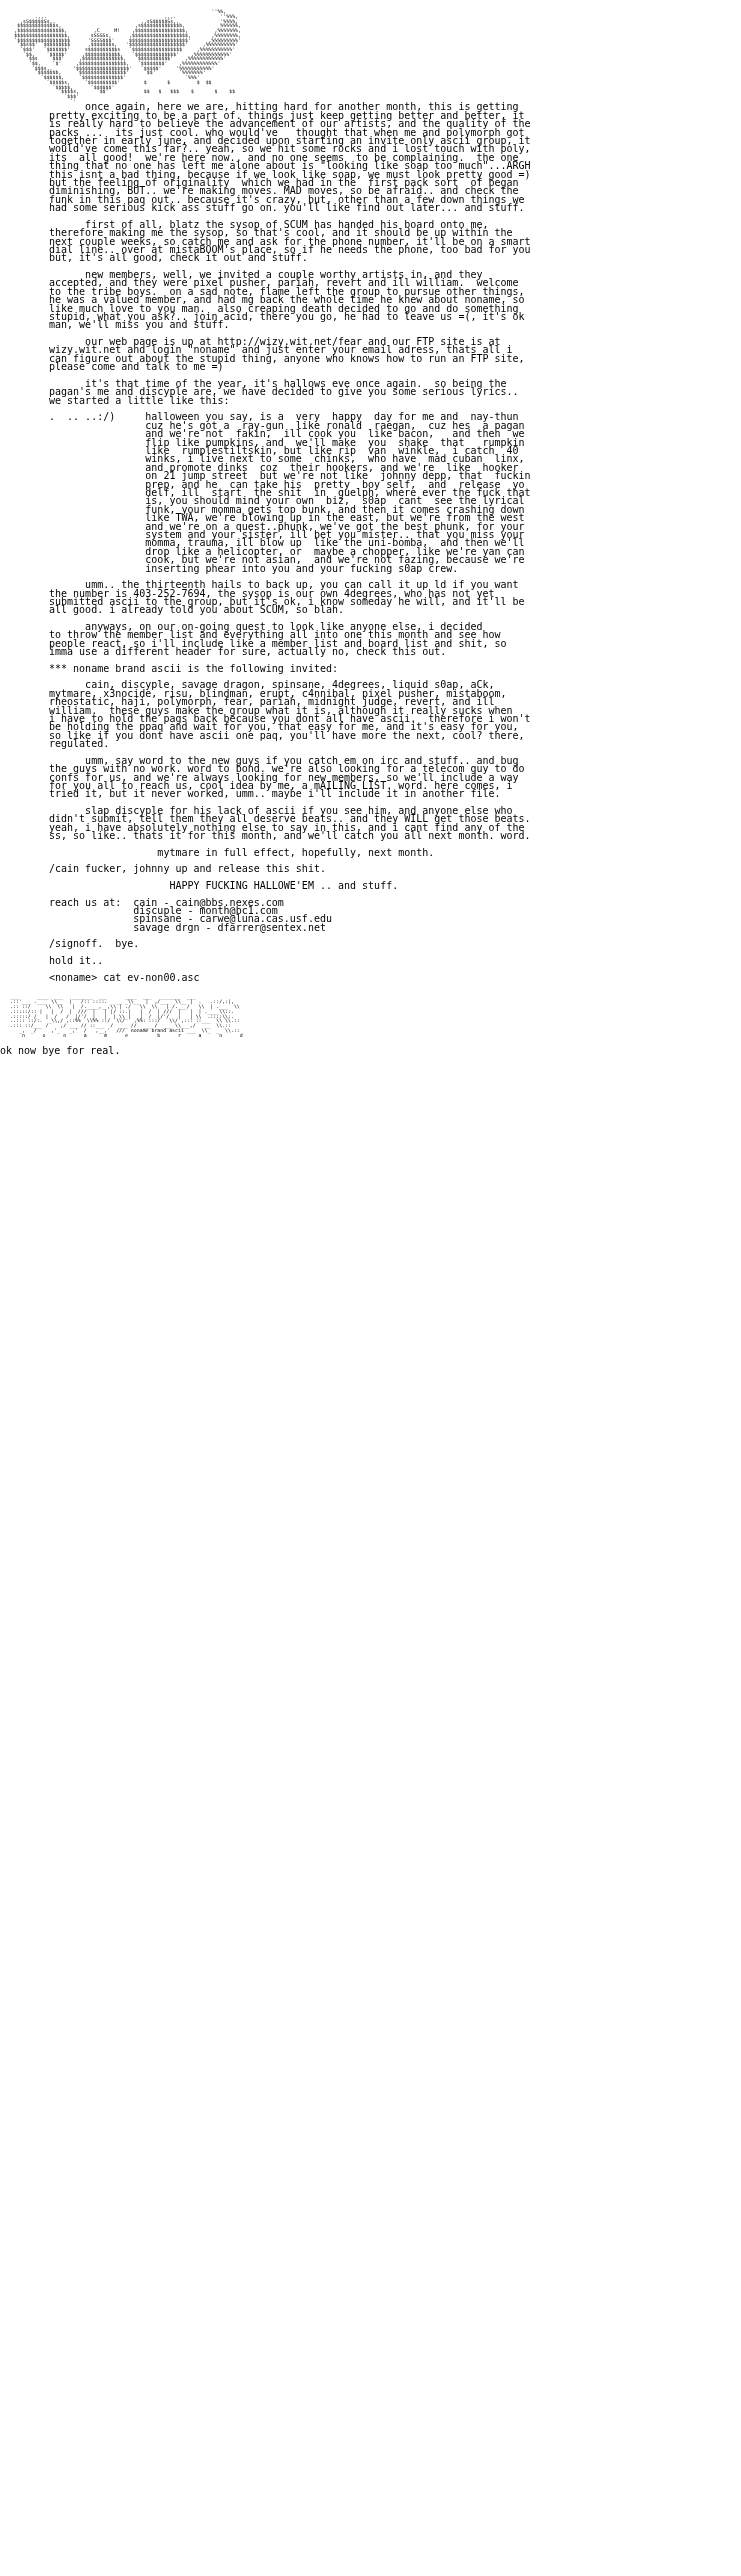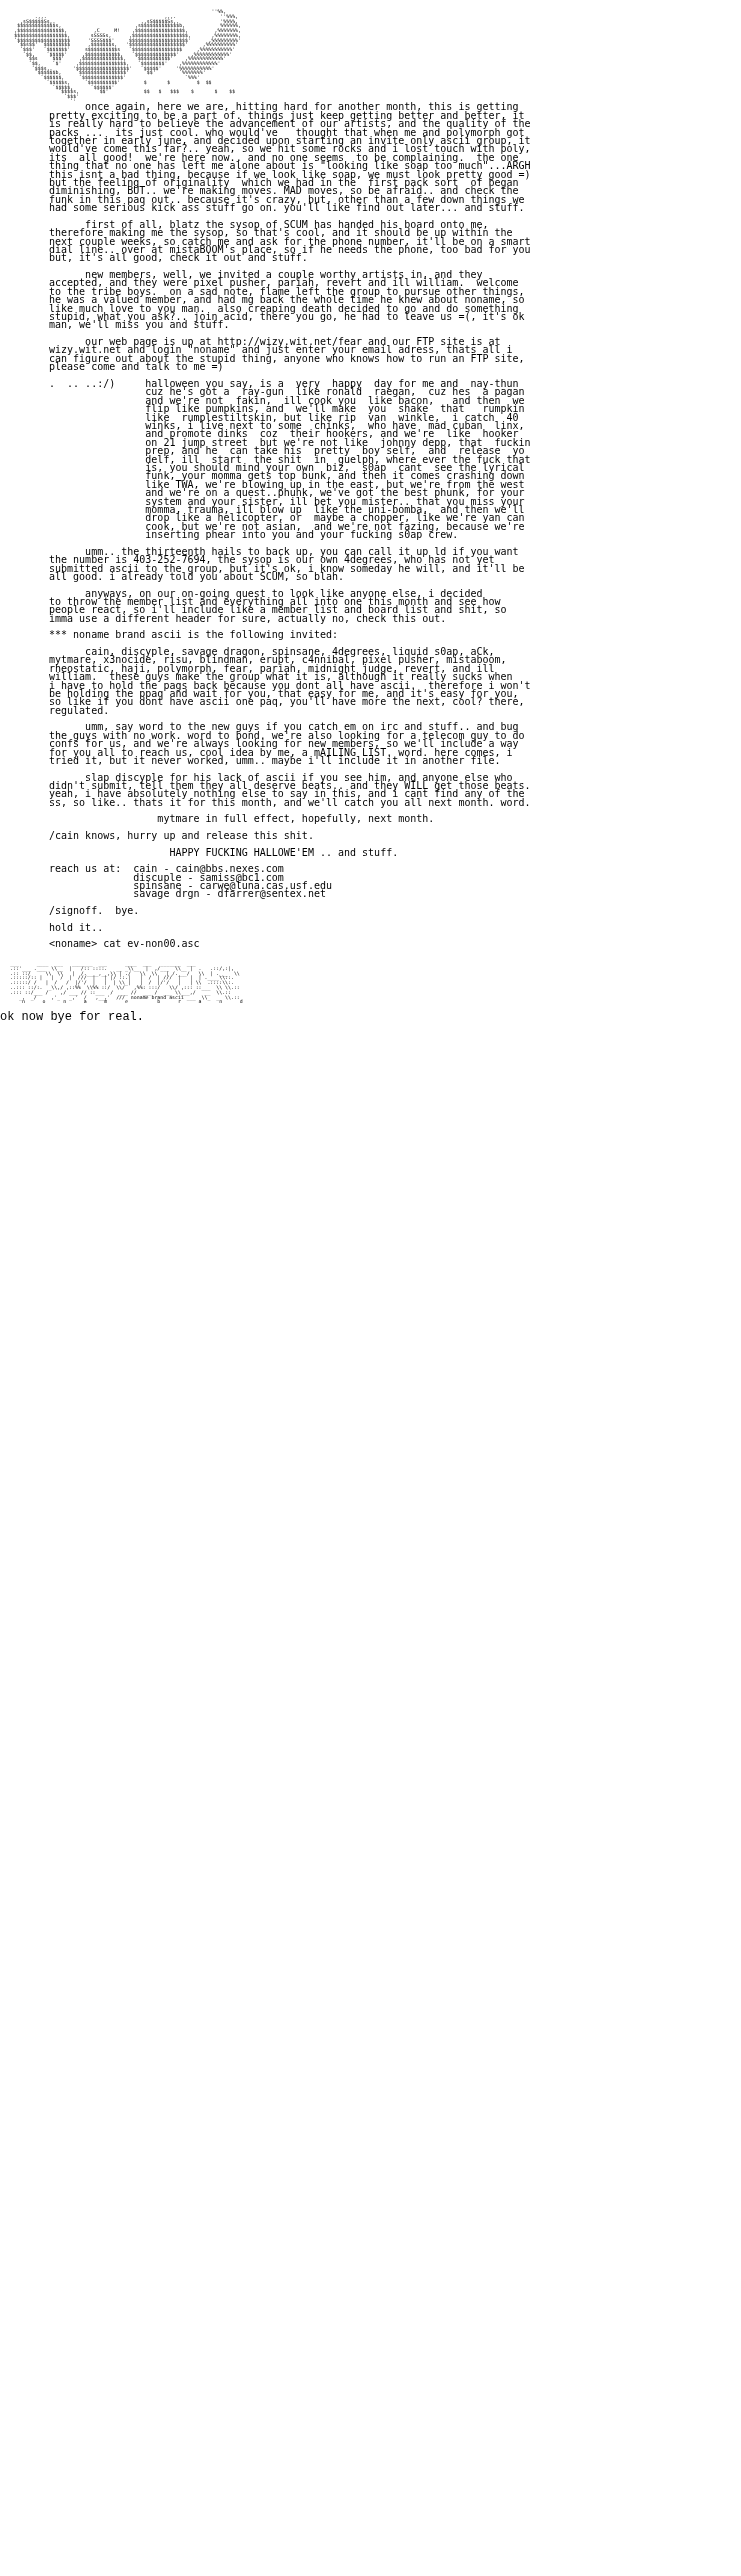--- a/index.html
+++ b/index.html
@@ -35,24 +35,23 @@
     color:#000;
   }
   .body-text .blk{ margin:0 0 8.2px 0; }
   
   .footer-art{
     font-size:4.9px;
     line-height:4.8px;
     padding:4.1px 0 0 7.2px;
   }
   .tail{
-    font-size:12px;
+    font-size:10px;
     line-height:8.4px;
     padding:9.3px 0 5.2px 0;
-    font-family:Liberation Mono, monospace;
   }
 </style>
 </head>
 <body>
 
 <div class="page">
 
   <pre class="banner">                                                                    ''%%,
         .,,.                                        ,,,.               ''%%%,
    ,sS$$$$$Ss,.                             .,sS$$$$$Ss,.              '%%%%,
@@ -97,20 +96,23 @@
 accepted, and they were pixel pusher, pariah, revert and ill william.  welcome
 to the tribe boys.  on a sad note, flame left the group to pursue other things,
 he was a valued member, and had mg back the whole time he knew about noname, so
 like much love to you man.  also creaping death decided to go and do something
 stupid, what you ask?.. join acid, there you go, he had to leave us =(, it's ok
 man, we'll miss you and stuff.</pre>
     <pre class="blk">      our web page is up at http://wizy.wit.net/fear and our FTP site is at
 wizy.wit.net and login "noname" and just enter your email adress, thats all i
 can figure out about the stupid thing, anyone who knows how to run an FTP site,
 please come and talk to me =)</pre>
+    <pre class="blk">      it's that time of the year, it's hallows eve once again.  so being the
+pagan's me and discyple are, we have decided to give you some serious lyrics..
+we started a little like this:</pre>
     <pre class="blk">.  .. ..:/)     halloween you say, is a  very  happy  day for me and  nay-thun
                 cuz he's got a  ray-gun  like ronald  raegan,  cuz hes  a pagan
                 and we're not  fakin,  ill cook you  like bacon,   and then  we
                 flip like pumpkins, and  we'll make  you  shake  that   rumpkin
                 like  rumplestiltskin, but like rip  van  winkle,  i catch  40
                 winks, i live next to some  chinks,  who have  mad cuban  linx,
                 and promote dinks  coz  their hookers, and we're  like  hooker
                 on 21 jump street  but we're not like  johnny depp, that  fuckin
                 prep, and he  can take his  pretty  boy self,  and  release  yo
                 delf, ill  start  the shit  in  guelph, where ever the fuck that
@@ -143,24 +145,24 @@
     <pre class="blk">      umm, say word to the new guys if you catch em on irc and stuff.. and bug
 the guys with no work. word to bond. we're also looking for a telecom guy to do
 confs for us, and we're always looking for new members, so we'll include a way
 for you all to reach us, cool idea by me, a mAILING LIST. word. here comes, i
 tried it, but it never worked, umm.. maybe i'll include it in another file.</pre>
     <pre class="blk">      slap discyple for his lack of ascii if you see him, and anyone else who
 didn't submit, tell them they all deserve beats.. and they WILL get those beats.
 yeah, i have absolutely nothing else to say in this, and i cant find any of the
 ss, so like.. thats it for this month, and we'll catch you all next month. word.</pre>
     <pre class="blk">                  mytmare in full effect, hopefully, next month.</pre>
-    <pre class="blk">/cain knows, hurry up and release this shit.</pre>
+    <pre class="blk">/cain fucker, johnny up and release this shit.</pre>
     <pre class="blk">                    HAPPY FUCKING HALLOWE'EM .. and stuff.</pre>
     <pre class="blk">reach us at:  cain - cain@bbs.nexes.com
-              discuple - samiss@bc1.com
+              discuple - month@bc1.com
               spinsane - carwe@luna.cas.usf.edu
               savage drgn - dfarrer@sentex.net</pre>
     <pre class="blk">/signoff.  bye.</pre>
     <pre class="blk">hold it..</pre>
     <pre class="blk">&lt;noname&gt; cat ev-non00.asc</pre>
   </div>
 
   <pre class="footer-art"> ___      ____  ___   _______  ___      ____  ___   _______  ___
  .::'___ .___  \\__  |   /:: ::::.   __ _\\__  |  ,/___  \\__ |  .   .::/,:|,
  .:: ::/     \\  \\   |  /.____,__,\\ | ./   \\  \\   | /.___/   \\  | .___  \\

